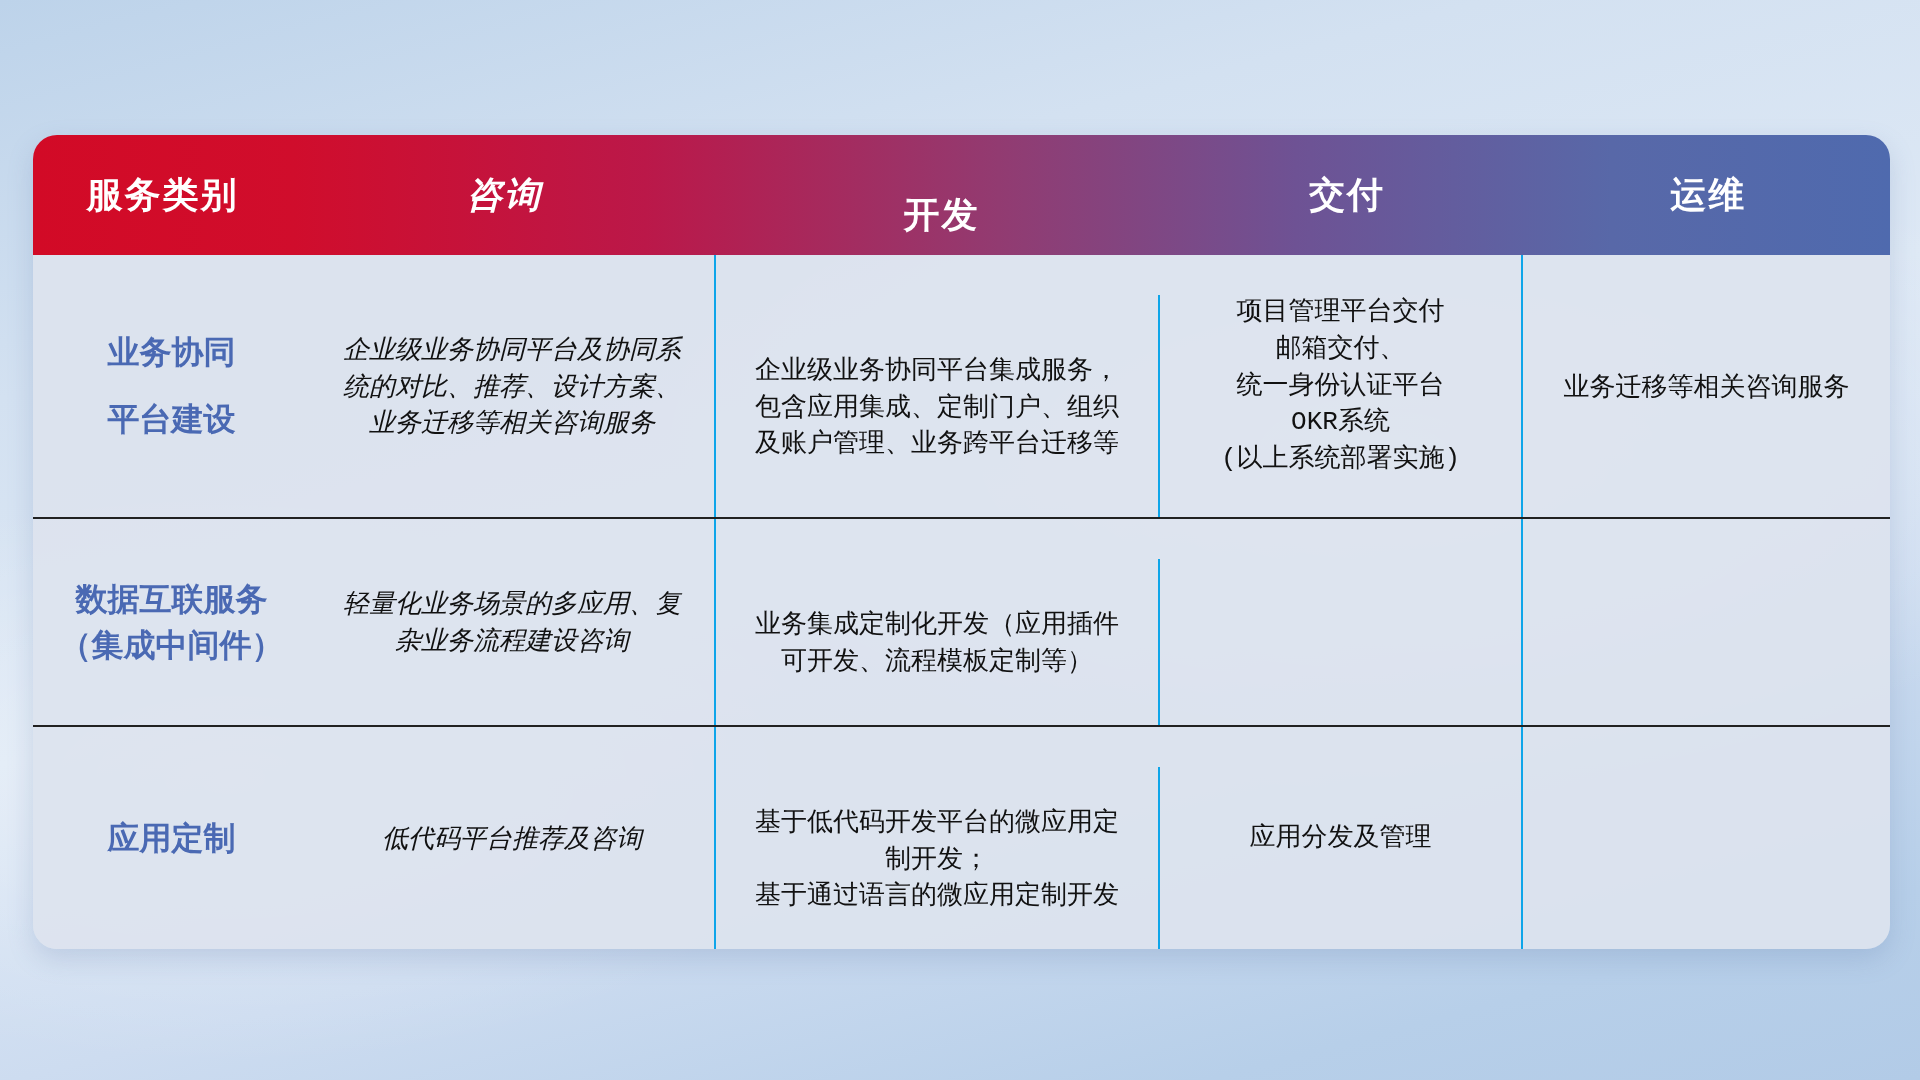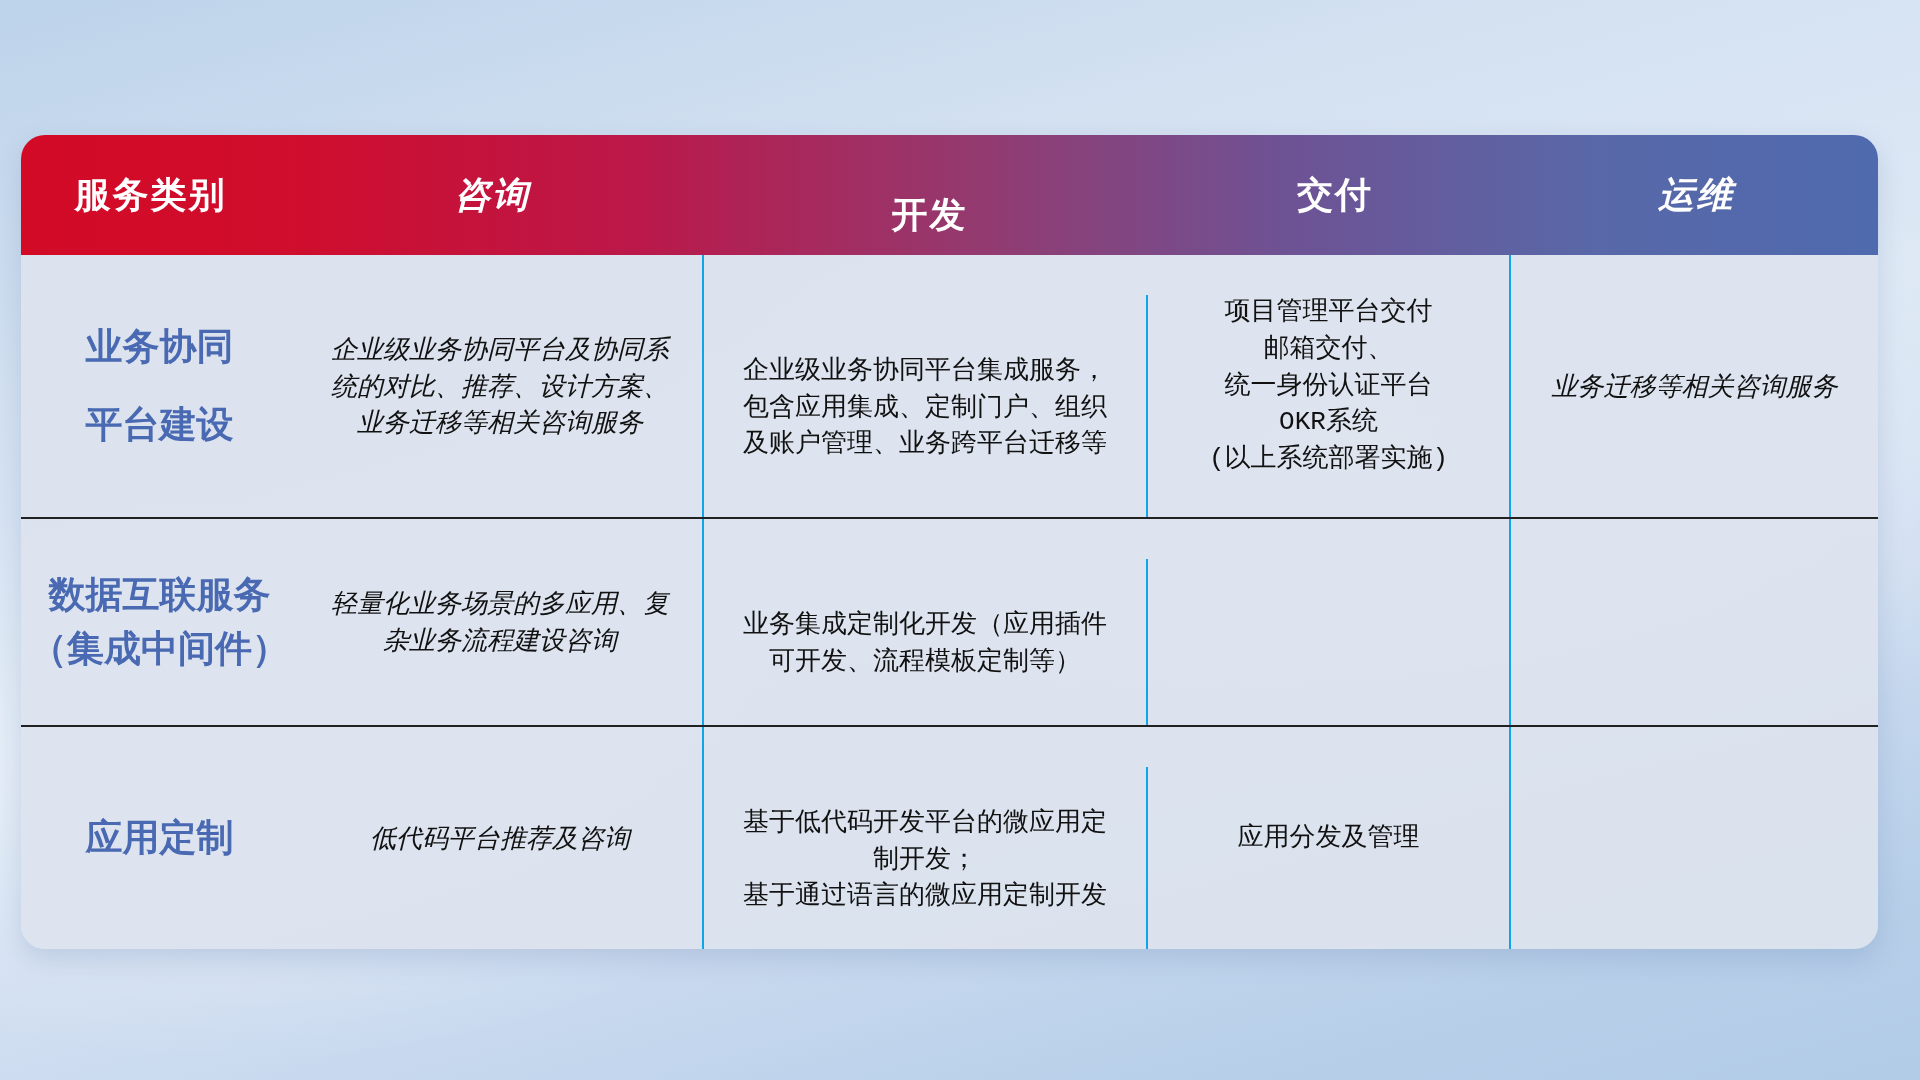--- a/index.html
+++ b/index.html
@@ -8,21 +8,21 @@
     font-family:"Liberation Sans","DejaVu Sans",sans-serif;
   }
   .stage{
     position:relative;width:1920px;height:1080px;
     background:
       radial-gradient(55% 45% at 72% 42%, rgba(255,255,255,0.55), rgba(255,255,255,0) 70%),
       radial-gradient(45% 38% at 12% 72%, rgba(255,255,255,0.35), rgba(255,255,255,0) 70%),
       linear-gradient(165deg,#bdd3ea 0%,#d3e1f1 25%,#dde8f5 48%,#cddcf0 68%,#b7cfe9 88%,#b2cbe7 100%);
   }
   .service-table{
-    position:absolute;left:21px;top:135px;width:1857px;
+    position:absolute;left:33px;top:135px;width:1857px;
     box-shadow:0 10px 26px rgba(90,120,170,0.22);
     border-radius:24px;
   }
   .thead{
     display:flex;height:120px;
     border-radius:24px 24px 0 0;
     background:linear-gradient(90deg,#d20a26 0%,#d00d2c 14%,#bb1849 33%,#923b71 52%,#6e5294 68%,#5868a8 85%,#4f6aae 100%);
   }
   .th{
     display:flex;align-items:center;justify-content:center;
@@ -41,28 +41,28 @@
     box-sizing:border-box;
     display:flex;align-items:center;justify-content:center;
     text-align:center;
     white-space:pre-line;
     color:#111111;font-size:26px;line-height:1.42;
   }
   .c1{width:277px;}
   .c2{width:406px;padding:0 22px;font-style:italic;}
   .c3{width:444px;padding:0 18px;margin-top:40px;}
   .c4{width:363px;padding:0 10px;font-family:Liberation Mono, monospace;}
-  .c5{width:367px;padding:4px 10px;font-style:italic;}
+  .c5{width:367px;padding:4px 10px;}
   .c2v,.c3v,.c4v{border-right:2px solid #0ea5e9;}
   
   .c2v{box-sizing:border-box;}
   .c3v{box-sizing:border-box;}
   .c4v{box-sizing:border-box;}
   .category{
-    color:#4a69b3;font-weight:bold;font-size:37px;line-height:1.45;
+    color:#4a69b3;font-weight:bold;font-size:32px;line-height:1.45;
   }
   .category.tall{line-height:2.1;}
 </style>
 </head>
 <body>
 
 <div class="stage">
   <div class="service-table">
 
     <div class="thead">

